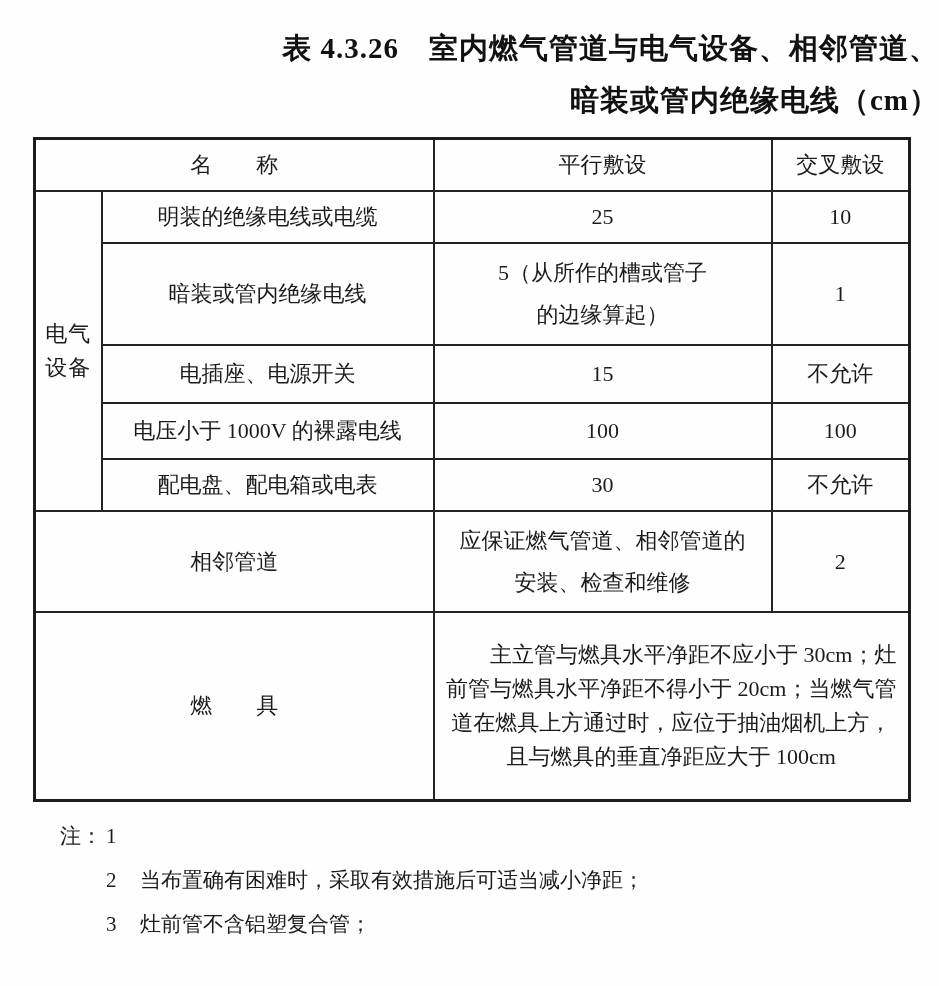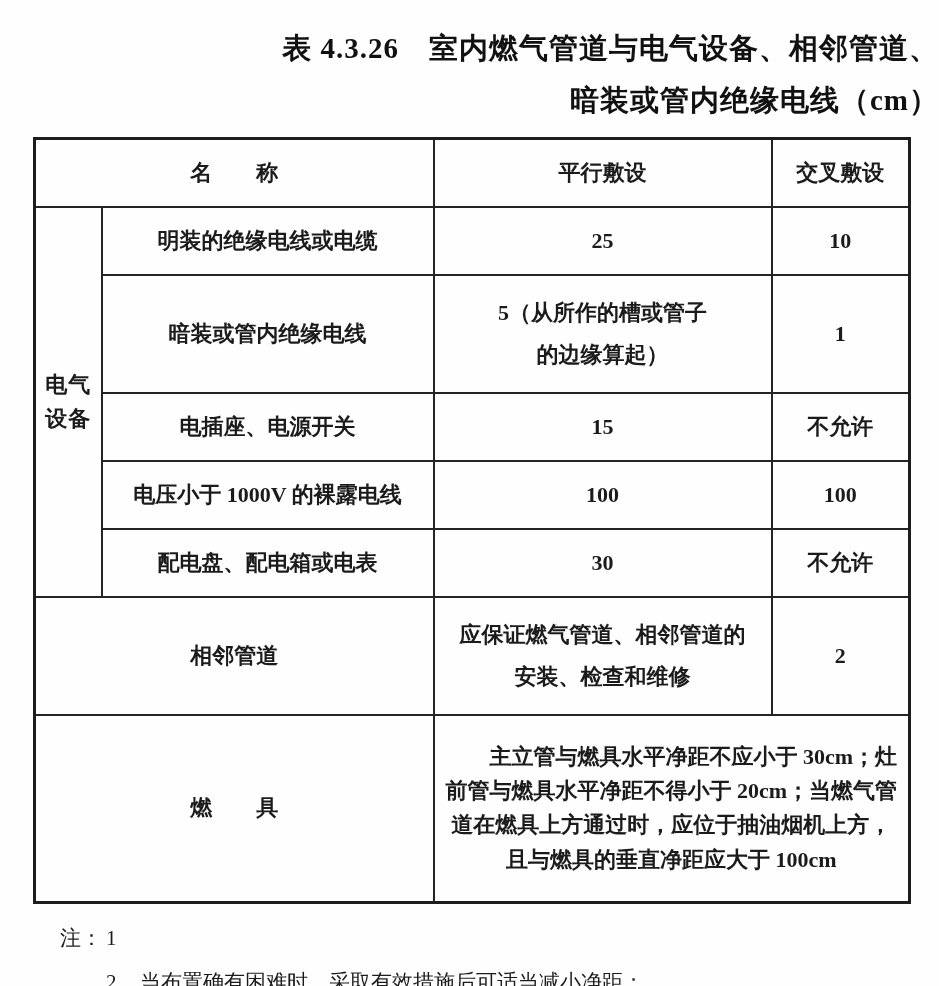--- a/index.html
+++ b/index.html
@@ -39,23 +39,22 @@
     margin-left: 33px;
     margin-top: 11px;
     width: 875px;
     font-size: 22px;
     color: #1b1b1b;
   }
   table.main-table td {
     border: 2px solid #242424;
     text-align: center;
     vertical-align: middle;
-    padding: 16px 6px;
+    padding: 8px 6px;
     line-height: 1.55;
-    font-weight: bold;
   }
   table.main-table { border: 3px solid #1d1d1d; }
   tr.r-header  td { height: 47px; }
   tr.r1 td { height: 44px; }
   tr.r2 td { height: 98px; }
   tr.r3 td { height: 58px; }
   tr.r4 td { height: 56px; }
   tr.r5 td { height: 44px; }
   tr.r6 td { height: 93px; }
   tr.r7 td { height: 188px; }

